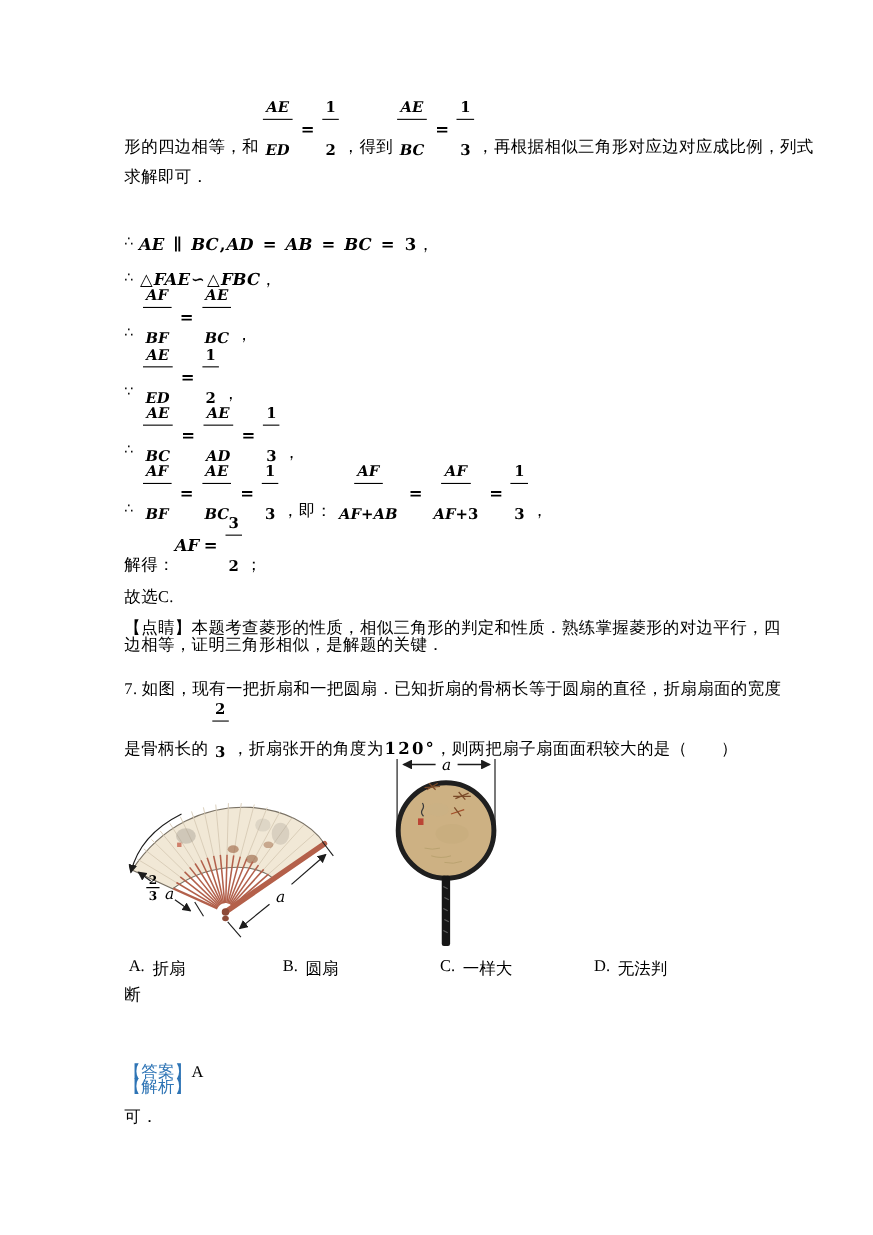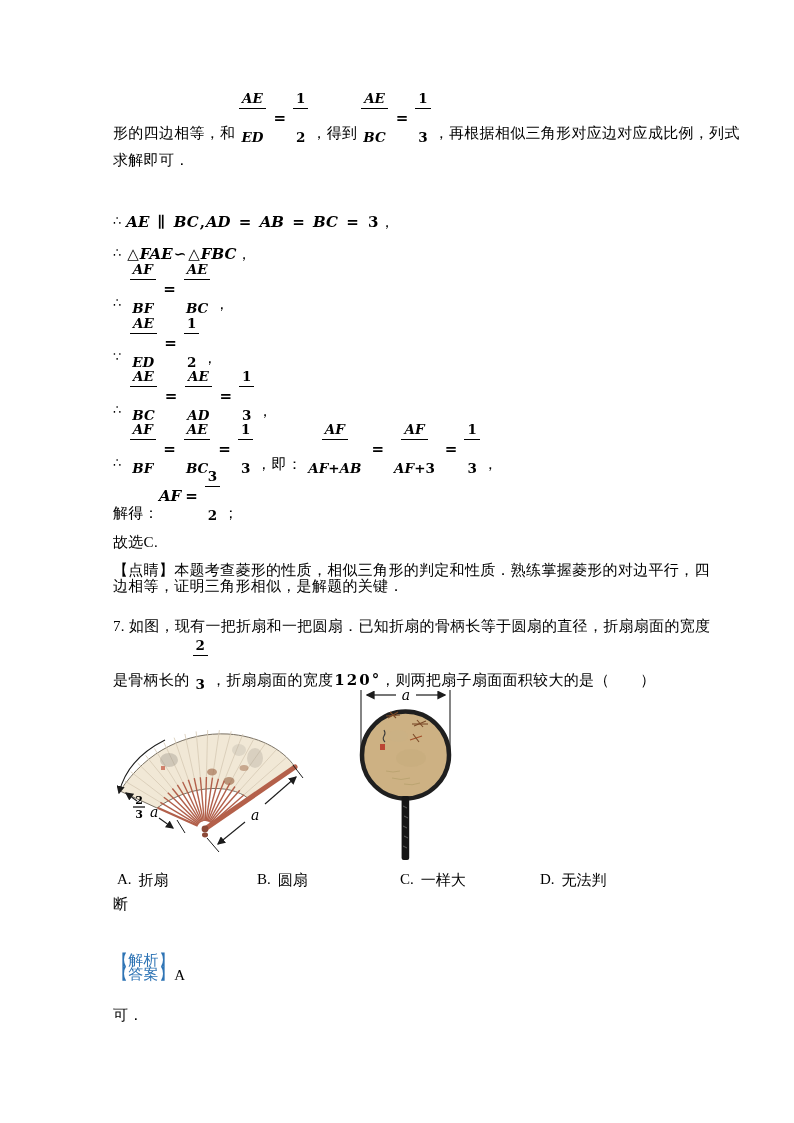--- a/index.html
+++ b/index.html
@@ -42,21 +42,21 @@
   .l11{top:558px;height:22px}
   .l12{top:574px;height:22px}
   .l13{top:614px;height:22px}
   .l14{top:640px;height:50px}
   .l15{top:868px;height:22px;width:572px}
   .l15 .opt{position:absolute;bottom:0;display:flex;}
   .l15 .op0{left:4px}.l15 .op1{left:144px}.l15 .op2{left:287px}.l15 .op3{left:427px}
   .opt .okey{font-family:"Liberation Serif",serif;margin-right:7px;}
   .l16{top:892px;height:22px}
   .l17{top:962px;height:22px}
-  .l18{top:948px;height:22px}
+  .l18{top:976px;height:22px}
   .l19{top:976px;height:22px}
   .l20{top:1003px;height:22px}
   
   .figs{position:absolute;left:113px;top:686px;width:572px;height:180px;}
   .fan-fold{position:absolute;left:4px;top:12px;}
   .fan-round{position:absolute;left:243px;top:0;}
   svg text{font-family:"DejaVu Serif",serif;}
   .dimvar{font-style:italic;font-size:14px;}
   .dimnum{font-weight:700;font-size:11px;}
 </style>
@@ -199,21 +199,21 @@
     </div>
   <div class="ln l13">
       <span class="cn">7. 如图，现有一把折扇和一把圆扇．已知折扇的骨柄长等于圆扇的直径，折扇扇面的宽度</span>
     </div>
   <div class="ln l14">
       <span class="cn">是骨柄长的</span>
       <span class="frac">
         <span class="fn"><span class="mn">2</span></span>
         <span class="fd"><span class="mn">3</span></span>
       </span>
-      <span class="cn">，折扇扇面的宽度</span>
+      <span class="cn">，折扇张开的角度为</span>
       <span class="math"><span class="mn">1</span><span class="mn">2</span><span class="mn">0</span><span class="mn">°</span></span>
       <span class="cn">，则两把扇子扇面面积较大的是（　　）</span>
     </div>
   <div class="ln l15">
       <span class="opt op0">
         <span class="okey">A.</span>
         <span>折扇</span>
       </span>
       <span class="opt op1">
         <span class="okey">B.</span>

